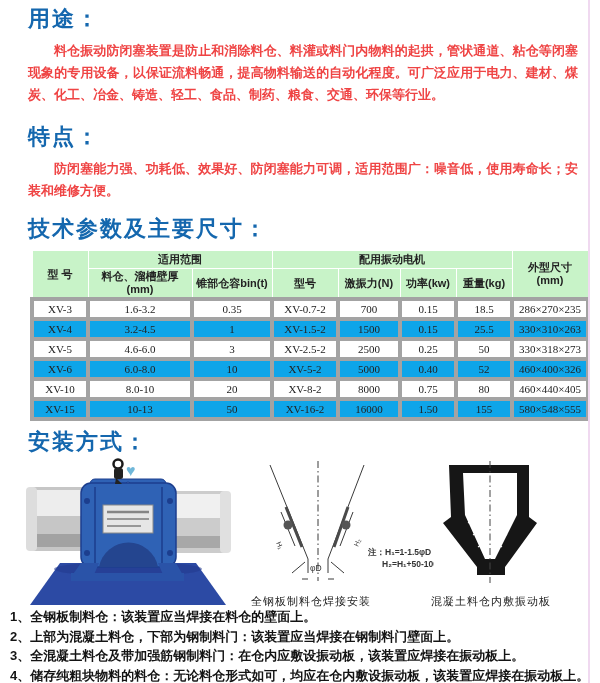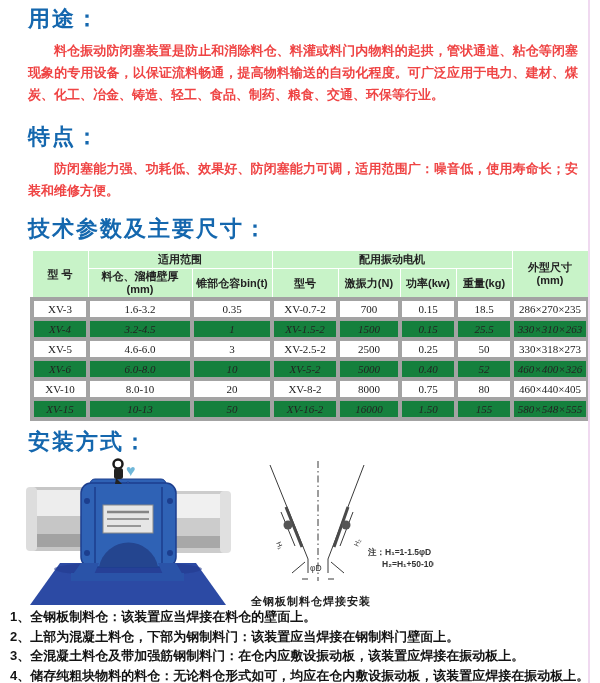--- a/index.html
+++ b/index.html
@@ -15,28 +15,28 @@
   h2.m-inst{margin-top:8px}
   p.body{margin:8px 6px 0 0;font-size:13px;line-height:22px;font-weight:bold;
        color:#ef4444;text-indent:2em;text-align:justify;}
   
   table.specs{margin:8px 0 0 2px;width:556px;border-collapse:collapse;
        font-size:11px;text-align:center;table-layout:fixed;}
   table.specs th{background:#c8f3c8;border:1px solid #fff;font-weight:bold;
        color:#222;padding:1px 0;height:15px;line-height:13px;}
   table.specs td{border:4px solid #a3a3a3;padding:1px 0;height:14px;color:#222;
        font-family:"Liberation Serif",serif;}
-  table.specs tr.alt td{background:#15803d;font-style:italic;}
+  table.specs tr.alt td{background:#0ea5e9;}
   
   .figures{position:relative;height:150px;margin-top:2px;}
   .fig{position:absolute;top:0;}
   .fig-photo{left:-10px;width:218px;}
   .fig-steel{left:214px;top:4px;width:192px;text-align:center;}
   .fig-concrete{left:388px;top:4px;width:150px;text-align:center;}
-  .fig-caption{font-size:11px;font-weight:bold;color:#222;margin-top:1px;
+  .fig-caption{font-size:11px;font-weight:normal;color:#222;margin-top:1px;
        letter-spacing:1px;}
   
   .notes{margin:0 0 0 -18px;}
   .note-line{font-size:13px;line-height:19.5px;font-weight:bold;color:#141414;
        white-space:nowrap;}
 </style>
 </head>
 <body>
 
 <div class="page">
@@ -212,20 +212,36 @@
         <circle cx="104" cy="64" r="4.5" fill="#555"></circle>
         <text x="34" y="82" font-size="7" fill="#333" transform="rotate(66 34 82)">H₁</text>
         <text x="116" y="86" font-size="7" fill="#333" transform="rotate(-66 116 86)">H₂</text>
         <text x="68" y="110" font-size="8.5" fill="#333">φD</text>
         <text x="126" y="94" font-size="8.5" font-weight="bold" fill="#333">注：H₁=1-1.5φD</text>
         <text x="140" y="106" font-size="8.5" font-weight="bold" fill="#333">H₂=H₁+50-100</text>
       </svg>
       <div class="fig-caption" style="margin-right:54px;">全钢板制料仓焊接安装</div>
     </div>
 
+    <div class="fig fig-concrete">
+      <svg width="150" height="128" viewBox="0 0 150 128">
+        <path d="M33,4 H113 V56 L121,62 L89,106 V114 H61 V106 L27,62 L35,56 Z
+                 M47,12 H101 V54 L79,98 H69 L49,54 Z" fill="#161616" fill-rule="evenodd"></path>
+        <line x1="74" y1="0" x2="74" y2="122" stroke="#444" stroke-dasharray="7,3,1.5,3"></line>
+        <g stroke="#fff" stroke-width="1.2">
+          <line x1="52" y1="62" x2="58" y2="58"></line>
+          <line x1="57" y1="74" x2="63" y2="70"></line>
+          <line x1="62" y1="86" x2="68" y2="82"></line>
+          <line x1="96" y1="62" x2="90" y2="58"></line>
+          <line x1="91" y1="74" x2="85" y2="70"></line>
+          <line x1="86" y1="86" x2="80" y2="82"></line>
+        </g>
+      </svg>
+      <div class="fig-caption">混凝土料仓内敷振动板</div>
+    </div>
   </div>
 
   <div class="notes">
       <div class="note-line">1、全钢板制料仓：该装置应当焊接在料仓的壁面上。</div>
       <div class="note-line">2、上部为混凝土料仓，下部为钢制料门：该装置应当焊接在钢制料门壁面上。</div>
       <div class="note-line">3、全混凝土料仓及带加强筋钢制料门：在仓内应敷设振动板，该装置应焊接在振动板上。</div>
       <div class="note-line">4、储存纯粗块物料的料仓：无论料仓形式如可，均应在仓内敷设振动板，该装置应焊接在振动板上。</div>
       <div class="note-line">5、溜槽：该装置应焊接在溜槽易粘、堵料部位。</div>
     </div>
 

